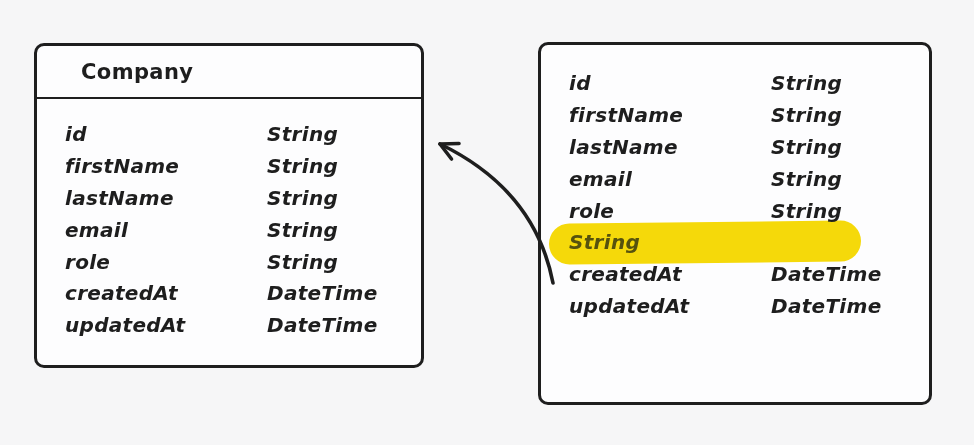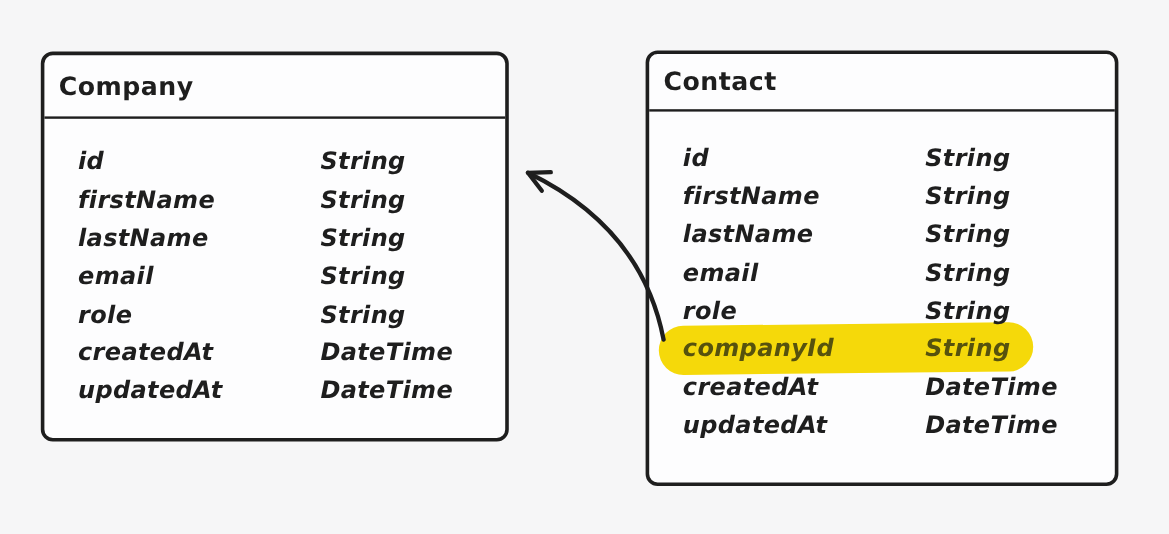--- a/index.html
+++ b/index.html
@@ -25,21 +25,21 @@
   .entity{
     position:absolute;
     background:var(--fill);
     border:3px solid var(--ink);
     border-radius:10px;
   }
   .entity-0{left:34px;top:43px;width:390px;height:325px;}
   .entity-1{left:538px;top:42px;width:394px;height:363px;}
   .entity-header{
     display:flex;align-items:center;
-    padding-left:12px;
+    padding-left:44px;
     border-bottom:2.5px solid var(--ink);
   }
   .entity-0 .entity-header{height:53px;}
   .entity-1 .entity-header{height:48px;}
   .entity-title{
     font-size:21px;font-weight:700;letter-spacing:.4px;
   }
   .entity-body{display:block;}
   .entity-0 .entity-body{padding-top:19px;}
   .entity-1 .entity-body{padding-top:22px;}
@@ -124,23 +124,20 @@
             <span class="f-name">createdAt</span>
             <span class="f-type">DateTime</span>
           </div>
           <div class="field-row">
             <span class="f-name">updatedAt</span>
             <span class="f-type">DateTime</span>
           </div>
         </div>
   </div>
       <div class="entity entity-1">
-    <div class="entity-header">
-      <span class="entity-title">Contact</span>
-    </div>
     <div class="entity-body">
           <div class="field-row">
             <span class="f-name">id</span>
             <span class="f-type">String</span>
           </div>
           <div class="field-row">
             <span class="f-name">firstName</span>
             <span class="f-type">String</span>
           </div>
           <div class="field-row">
@@ -149,21 +146,20 @@
           </div>
           <div class="field-row">
             <span class="f-name">email</span>
             <span class="f-type">String</span>
           </div>
           <div class="field-row">
             <span class="f-name">role</span>
             <span class="f-type">String</span>
           </div>
           <div class="field-row highlighted">
-            <span class="f-name">companyId</span>
             <span class="f-type">String</span>
           </div>
           <div class="field-row">
             <span class="f-name">createdAt</span>
             <span class="f-type">DateTime</span>
           </div>
           <div class="field-row">
             <span class="f-name">updatedAt</span>
             <span class="f-type">DateTime</span>
           </div>

